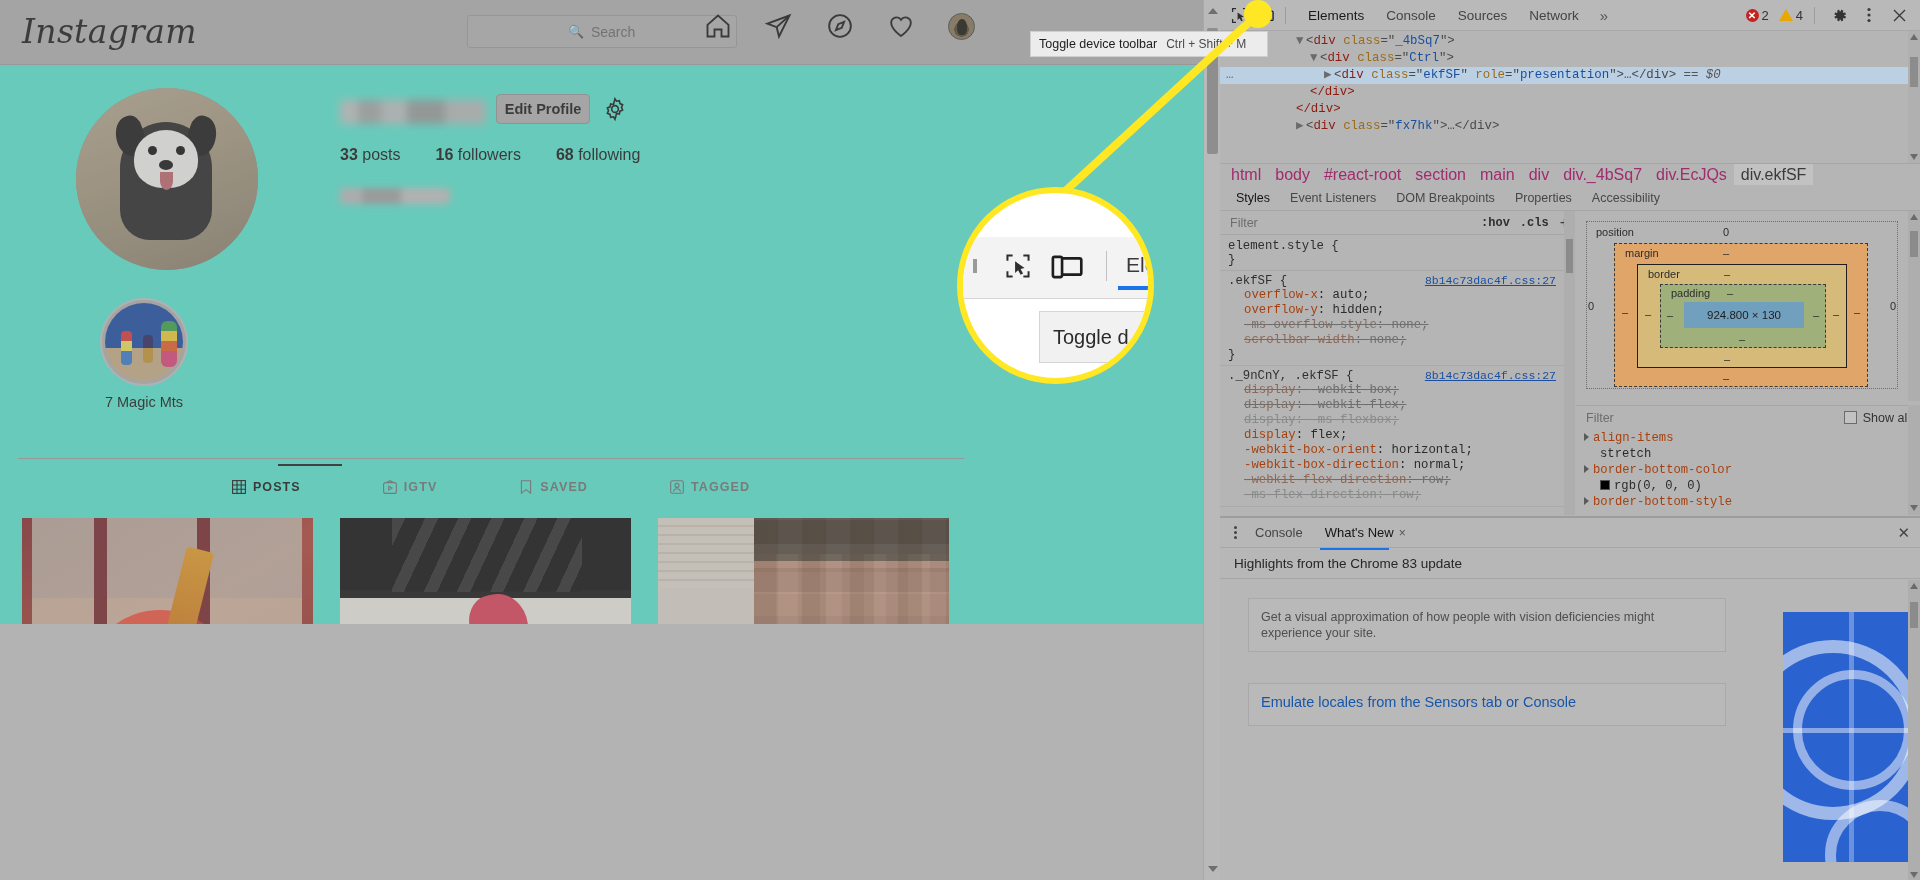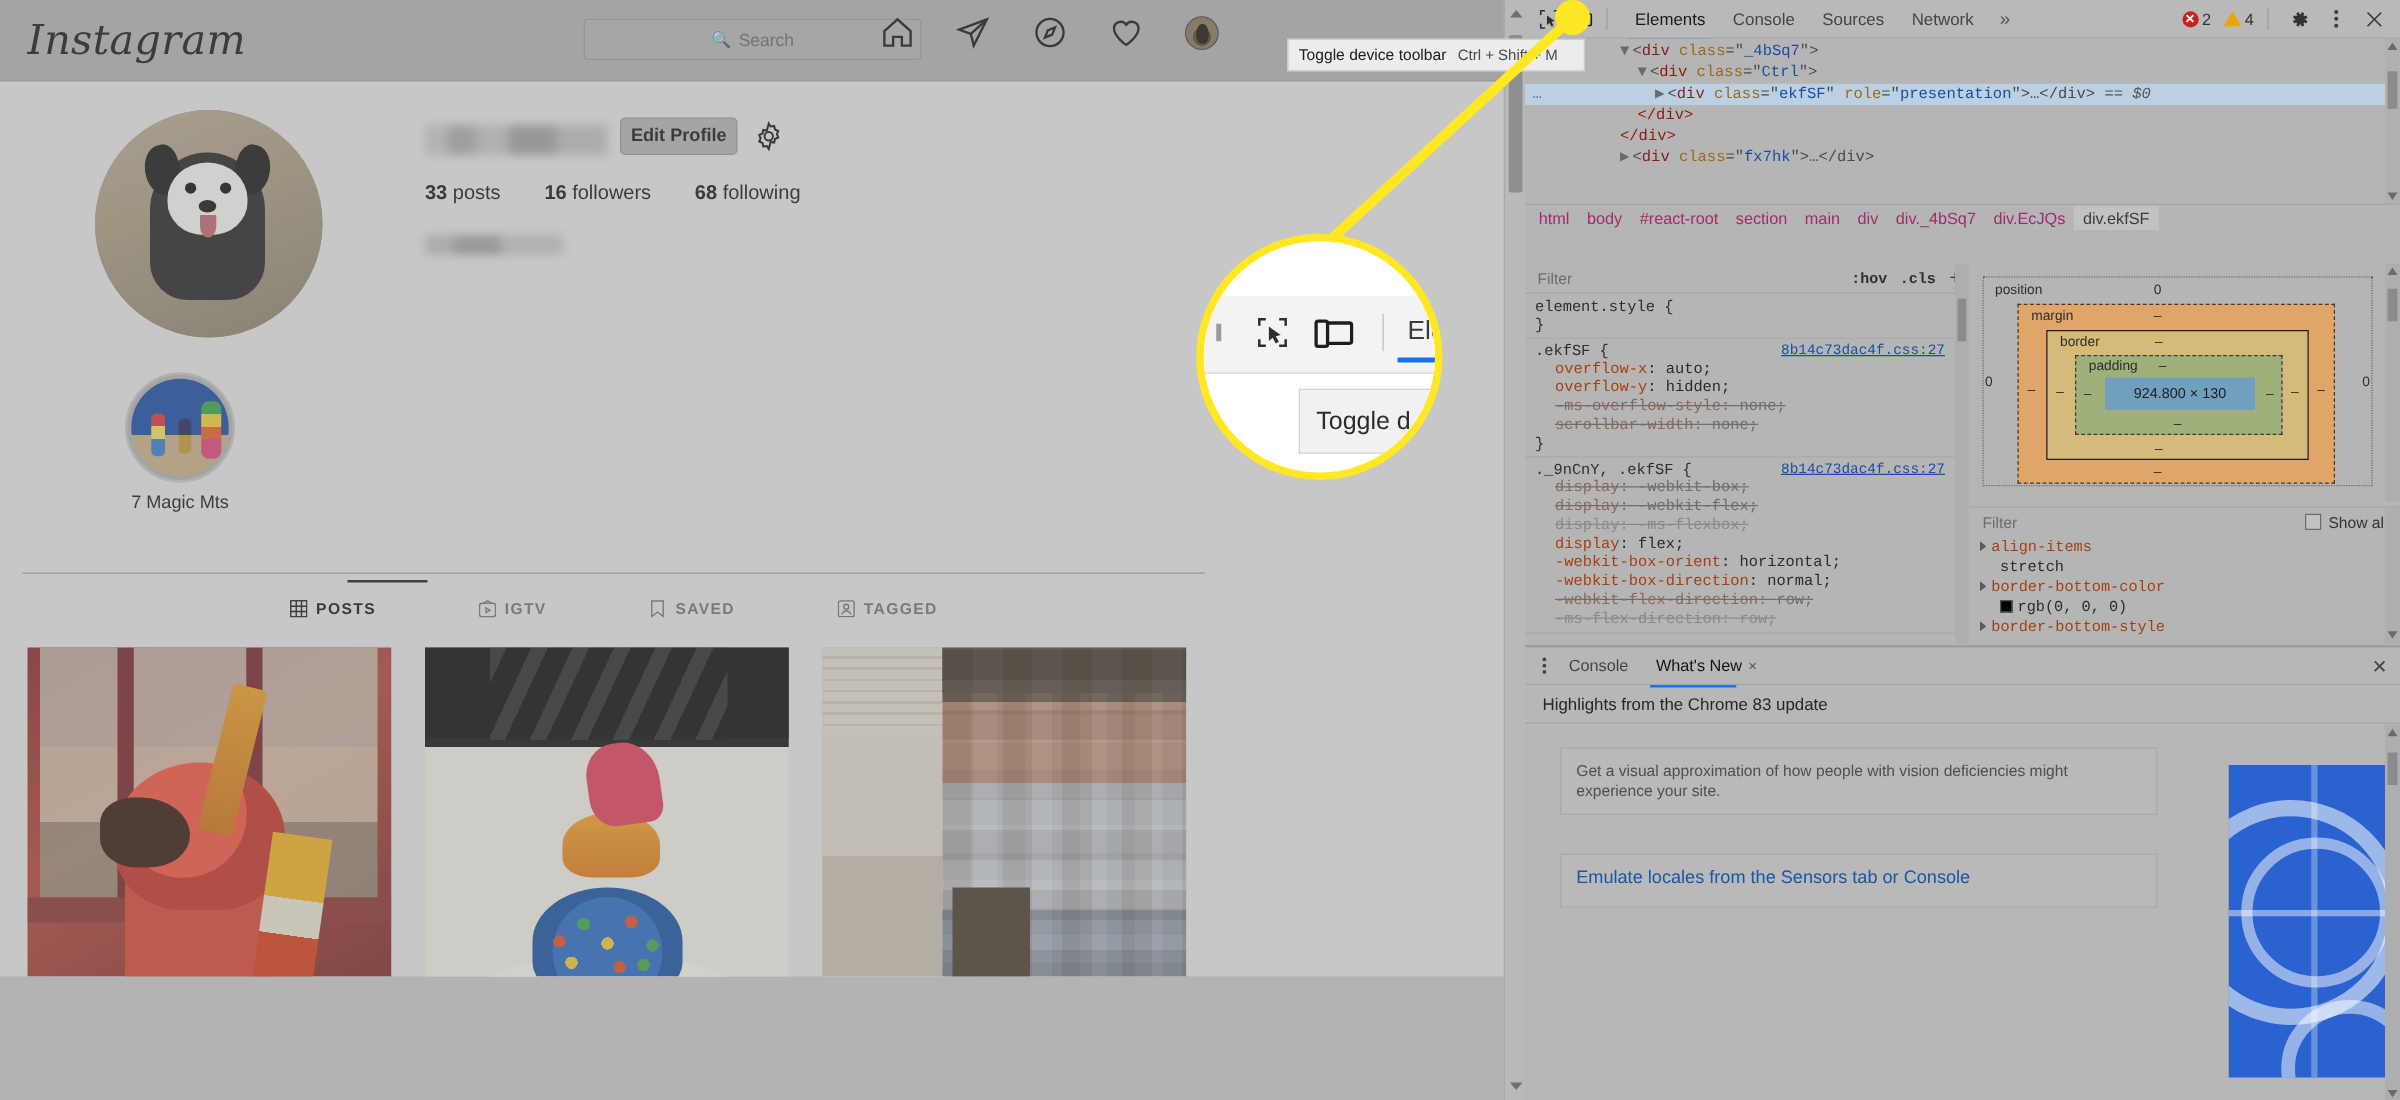--- a/index.html
+++ b/index.html
@@ -6,22 +6,22 @@
   html, body {
     width: 1920px; height: 880px;
     font-family: "Liberation Sans", sans-serif;
     overflow: hidden;
     background: #b3b3b3;
   }
   #root { position: relative; width: 1920px; height: 880px; }
 
   
   .ig-pane {
-    position: absolute; left: 0; top: 0; width: 1220px; height: 781px;
-    background: #e5e5e5; overflow: hidden;
+    position: absolute; left: 0; top: 0; width: 1220px; height: 624px;
+    background: #5eead4; overflow: hidden;
   }
   .ig-header {
     position: absolute; left: 0; top: 0; width: 1220px; height: 65px;
     border-bottom: 1px solid #a3a3a3; background: #b3b3b3;
   }
   .ig-logo {
     position: absolute; left: 22px; top: 12px;
     font-family: "DejaVu Serif", serif;
     font-style: italic; font-size: 33px; font-weight: 400; color: #1f1f1f;
     letter-spacing: .3px;
@@ -262,21 +262,21 @@
   .dom-scroll { position: absolute; right: 0; top: 31px; width: 12px; height: 132px; background: #b0b0b0; }
   .dom-scroll .th { position: absolute; left: 2px; top: 26px; width: 8px; height: 30px; background: #8c8c8c; }
   .dom-scroll .up { position: absolute; left: 2px; top: 3px; width: 0; height: 0;
     border-left: 4px solid transparent; border-right: 4px solid transparent; border-bottom: 6px solid #6b6b6b; }
   .dom-scroll .dn { position: absolute; left: 2px; bottom: 3px; width: 0; height: 0;
     border-left: 4px solid transparent; border-right: 4px solid transparent; border-top: 6px solid #6b6b6b; }
 
   
   .crumbs { position: absolute; left: 0; top: 163px; width: 700px; height: 22px;
     background: #b5b5b5; border-top: 1px solid #a6a6a6; display: flex; align-items: center; padding-left: 4px; }
-  .crumb { font-size: 13px; color: #a02b6e; padding: 2px 7px; cursor: pointer; font-family: "Liberation Sans", sans-serif; }
+  .crumb { font-size: 16px; color: #a02b6e; padding: 2px 7px; cursor: pointer; font-family: "Liberation Sans", sans-serif; }
   .crumb.sel { background: #c2c2c2; color: #3b3b3b; }
 
   
   .sp-tabs { position: absolute; left: 0; top: 185px; width: 700px; height: 26px;
     background: #b5b5b5; border-bottom: 1px solid #a6a6a6; display: flex; align-items: center; padding-left: 6px; }
   .sp-tab { font-size: 12.5px; color: #474747; padding: 4px 10px; cursor: pointer; position: relative; }
   .sp-tab.active { color: #141414; }
   .sp-tab.active::after { content: ""; position: absolute; left: 5px; right: 5px; bottom: -5px; height: 2px; background: #1a73e8; }
 
   
@@ -639,20 +639,27 @@
       <span class="crumb">body</span>
       <span class="crumb">#react-root</span>
       <span class="crumb">section</span>
       <span class="crumb">main</span>
       <span class="crumb">div</span>
       <span class="crumb">div._4bSq7</span>
       <span class="crumb">div.EcJQs</span>
       <span class="crumb sel">div.ekfSF</span>
     </div>
 
+    <div class="sp-tabs">
+      <div class="sp-tab active">Styles</div>
+      <div class="sp-tab">Event Listeners</div>
+      <div class="sp-tab">DOM Breakpoints</div>
+      <div class="sp-tab">Properties</div>
+      <div class="sp-tab">Accessibility</div>
+    </div>
 
     <div class="flt-bar">
       <div class="flt-in">Filter</div>
       <div class="hov-btn">:hov</div>
       <div class="hov-btn">.cls</div>
       <div class="plus-btn">+</div>
     </div>
 
     <div class="styles">
       <div class="rule">

